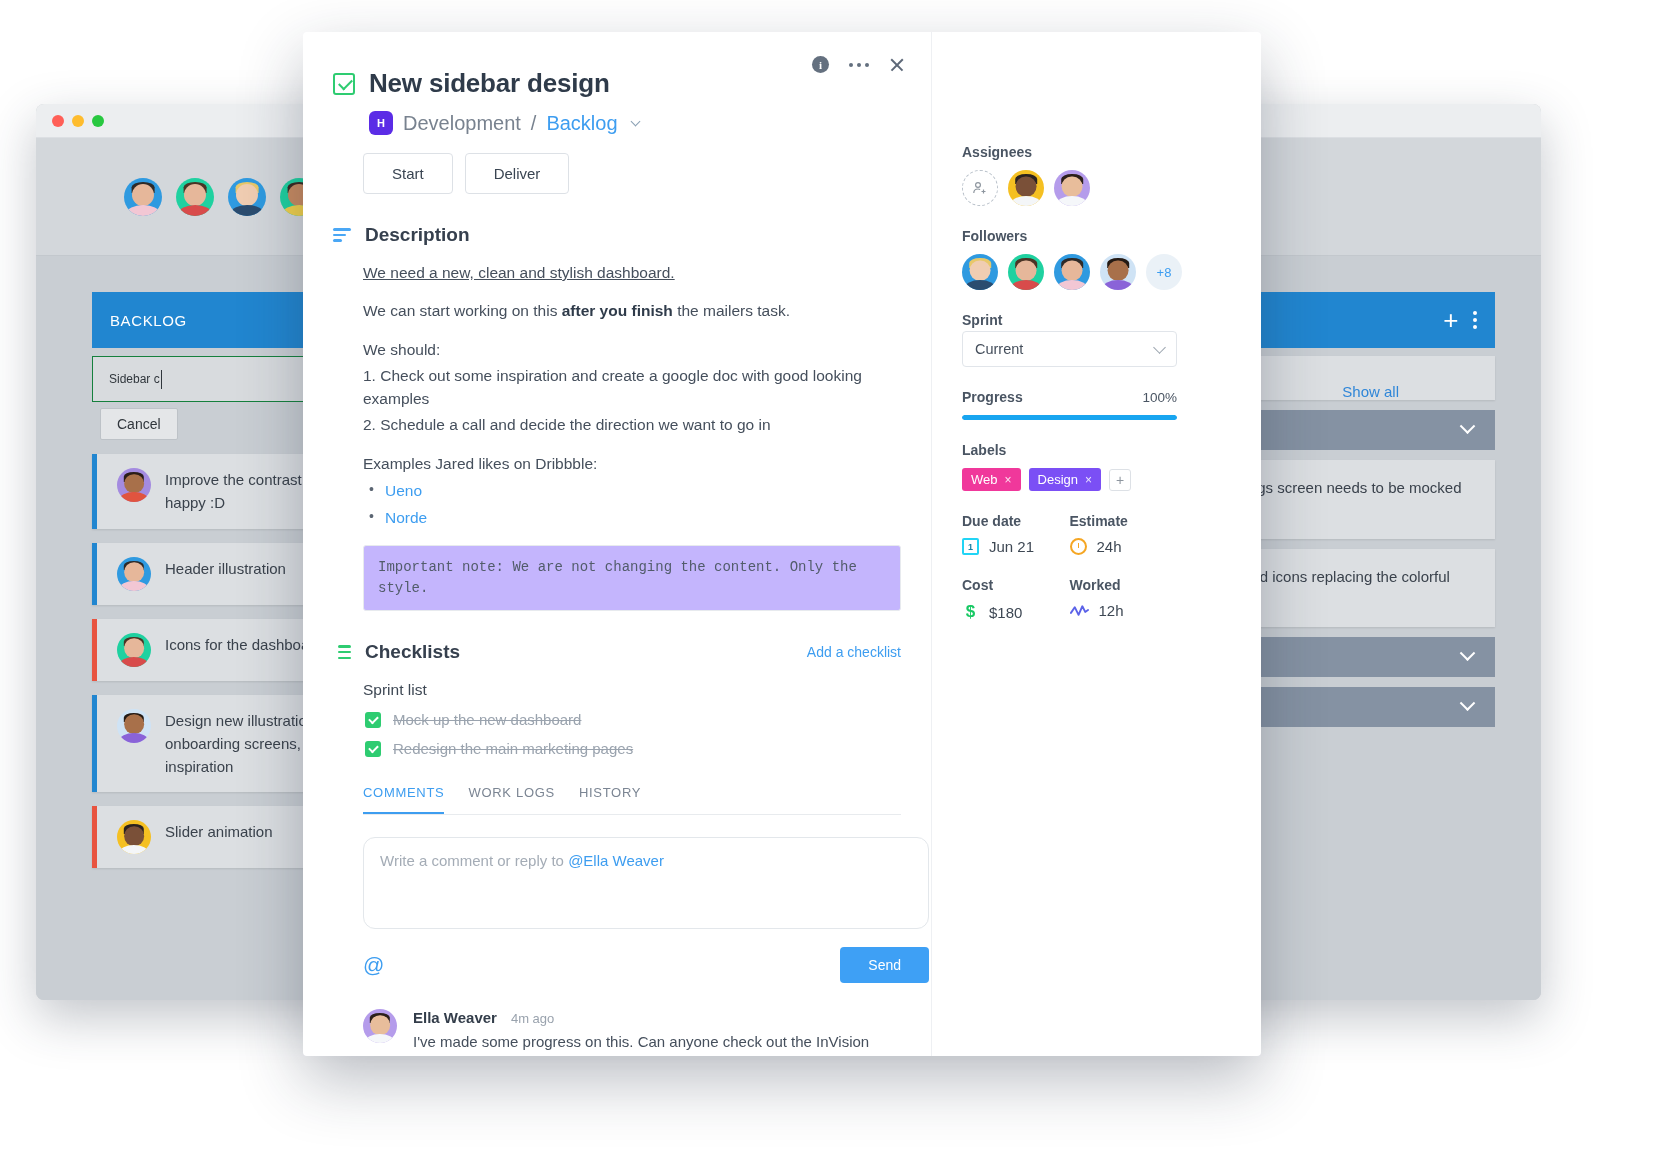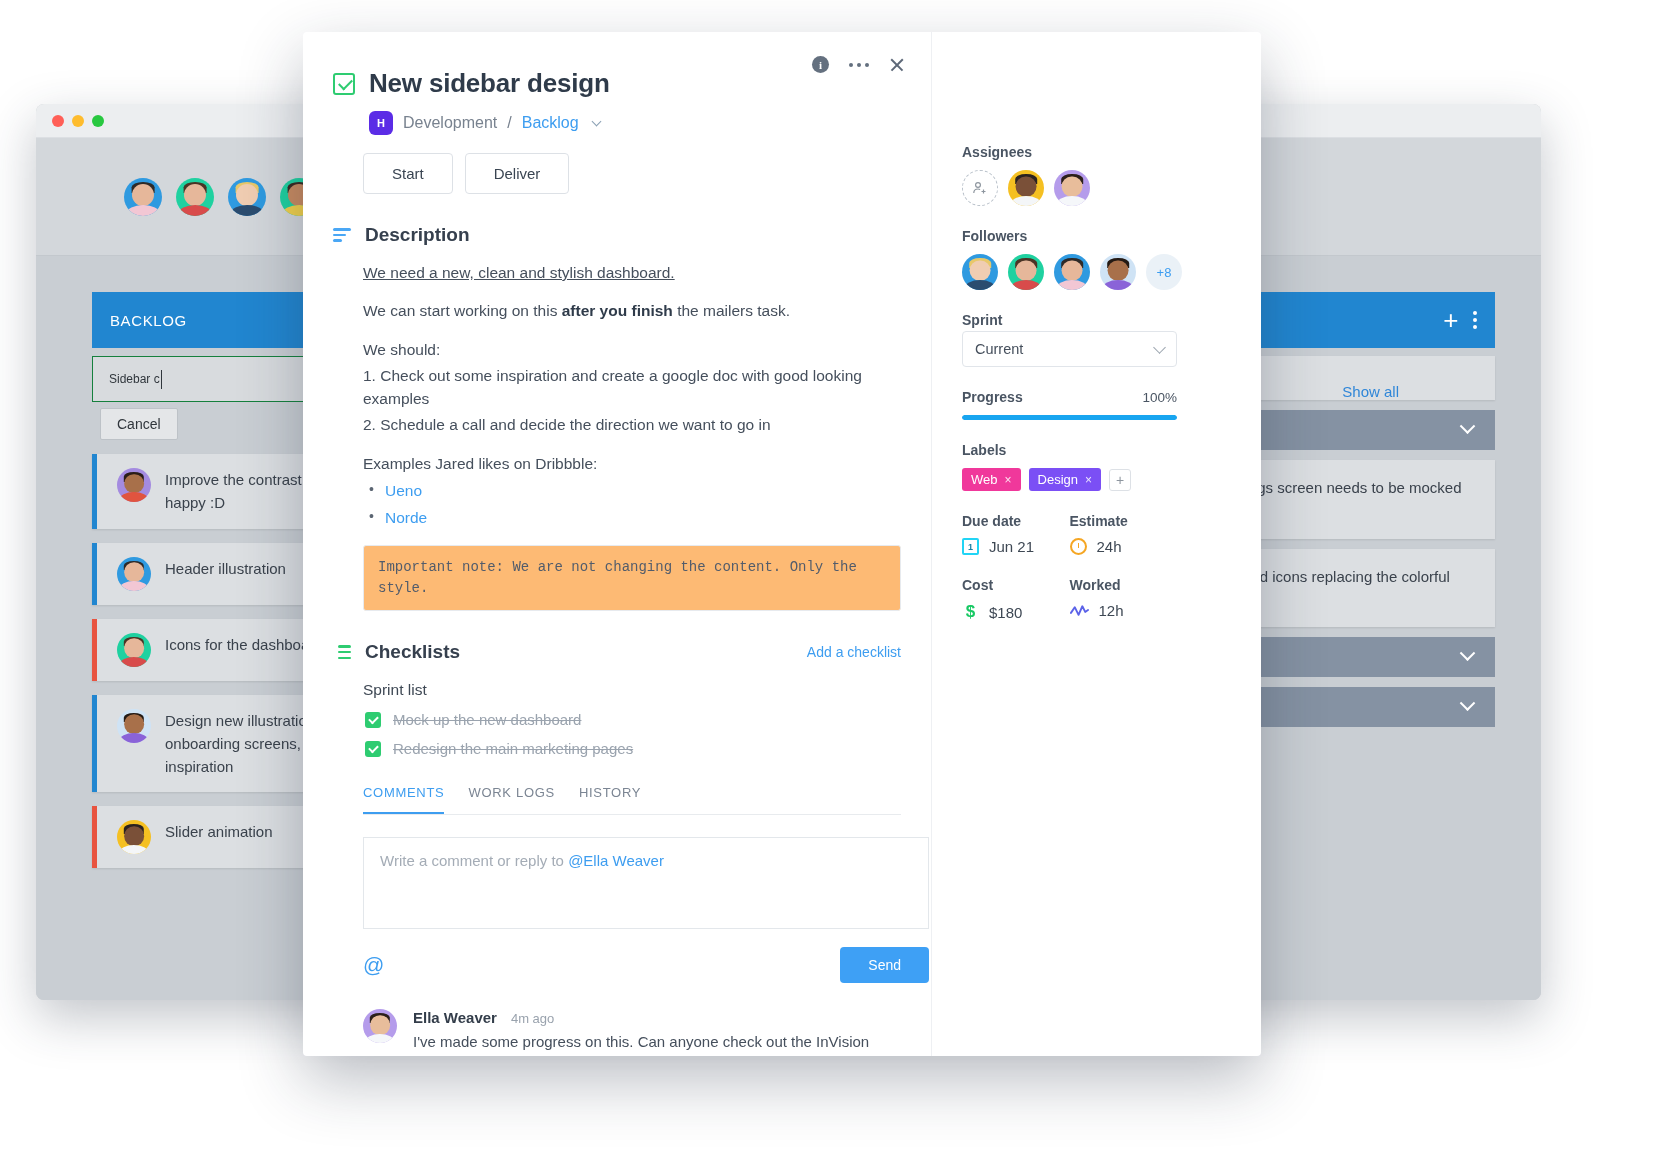--- a/index.html
+++ b/index.html
@@ -134,21 +134,21 @@
     content:""; position:absolute; left:4px; top:4px; width:11px; height:6px;
     border-left:2px solid #2ecc71; border-bottom:2px solid #2ecc71; transform: rotate(-45deg);
   }
   .m-title { font-size: 26px; font-weight: bold; color:#2f3b4a; letter-spacing:-0.2px; }
 
   .crumb-row { display:flex; align-items:center; gap: 10px; margin: 12px 0 0 36px; }
   .crumb-badge {
     width: 24px; height: 24px; border-radius: 6px; background:#5b2ce6; color:#fff;
     font-size: 11px; font-weight:bold; display:flex; align-items:center; justify-content:center;
   }
-  .crumb-text { font-size: 16px; color:#78828f;text-align:right; }
+  .crumb-text { font-size: 20px; color:#78828f;text-align:right; }
   .crumb-link { color:#3d9df0; }
   .crumb-chev { display:inline-block; width:7px;height:7px;border-right:1.6px solid #8aa0b4;border-bottom:1.6px solid #8aa0b4;transform:rotate(45deg); margin-left:4px; margin-bottom:3px;}
 
   .btn-row { display:flex; gap: 12px; margin: 18px 0 0 30px; }
   .ghost-btn {
     border:1px solid #dde1e6; background:#fff; border-radius:4px;
     padding: 11px 28px; font-size:15px; color:#3a4552; font-weight:500;
   }
 
   .sec-head { display:flex; align-items:center; gap: 14px; margin-top: 30px; }
@@ -164,38 +164,38 @@
   .desc { margin-left: 30px; color:#454f5c; font-size:15.5px; line-height: 1.5; }
   .desc p { margin: 15px 0 0 0; }
   .desc .u { text-decoration: underline; }
   .desc .b { font-weight: bold; color:#2f3b4a; }
   .desc ol { margin: 2px 0 0 0; padding:0; list-style:none; }
   .desc ol li { margin-top: 3px; }
   .desc ul { margin: 4px 0 0 6px; padding: 0; list-style:none; }
   .desc ul li { margin-top: 4px; color:#3d9df0; position:relative; padding-left: 16px; }
   .desc ul li::before { content:"•"; position:absolute; left:0; color:#5b6572; font-size:14px; }
   .codeblock {
-    margin: 16px 0 0 0; background:#fdba74; border:1px solid #e7eaee; border-radius:3px;
+    margin: 16px 0 0 0; background:#c4b5fd; border:1px solid #e7eaee; border-radius:3px;
     padding: 11px 14px; font-family:"Liberation Mono", monospace; font-size:14px; color:#525c6b;
     display:inline-block;
   }
 
   .cl-title { margin: 18px 0 0 30px; font-size: 15.5px; color:#3e4854; font-weight: 500; }
   .cl-item { display:flex; align-items:center; gap: 12px; margin: 12px 0 0 32px; }
   .cl-box { width:16px;height:16px;border-radius:3px;background:#2ecc71;position:relative; flex:none;}
   .cl-box::after { content:""; position:absolute; left:4px; top:4px; width:7px;height:4px; border-left:2px solid #fff;border-bottom:2px solid #fff;transform:rotate(-45deg); }
   .cl-label { font-size:15px; color:#9aa3ae; text-decoration: line-through; }
 
   .tabs { display:flex; gap: 24px; margin: 28px 0 0 30px; border-bottom:1px solid #e8ebee; }
   .tab { padding-bottom: 12px; font-size:13px; letter-spacing:.7px; color:#7b8593; }
   .tab.active { color:#3d9df0; border-bottom: 2px solid #3d9df0; }
 
   .composer {
     margin: 22px 0 0 30px; width: 566px; height: 92px;
-    border:1px solid #e3e7eb; border-radius:0; padding: 14px 16px;
+    border:1px solid #e3e7eb; border-radius:12px; padding: 14px 16px;
     font-size: 15px; color:#a4acb6;
   }
   .composer .mention { color:#3d9df0; }
   .composer-row { display:flex; align-items:center; margin: 18px 0 0 30px; width: 566px; }
   .at-icon { font-size: 21px; color:#3d9df0; }
   .send-btn {
     margin-left:auto; background:#3ea0f5; color:#fff; border-radius:4px;
     padding: 10px 28px; font-size:14px; font-weight:500;
   }
 

